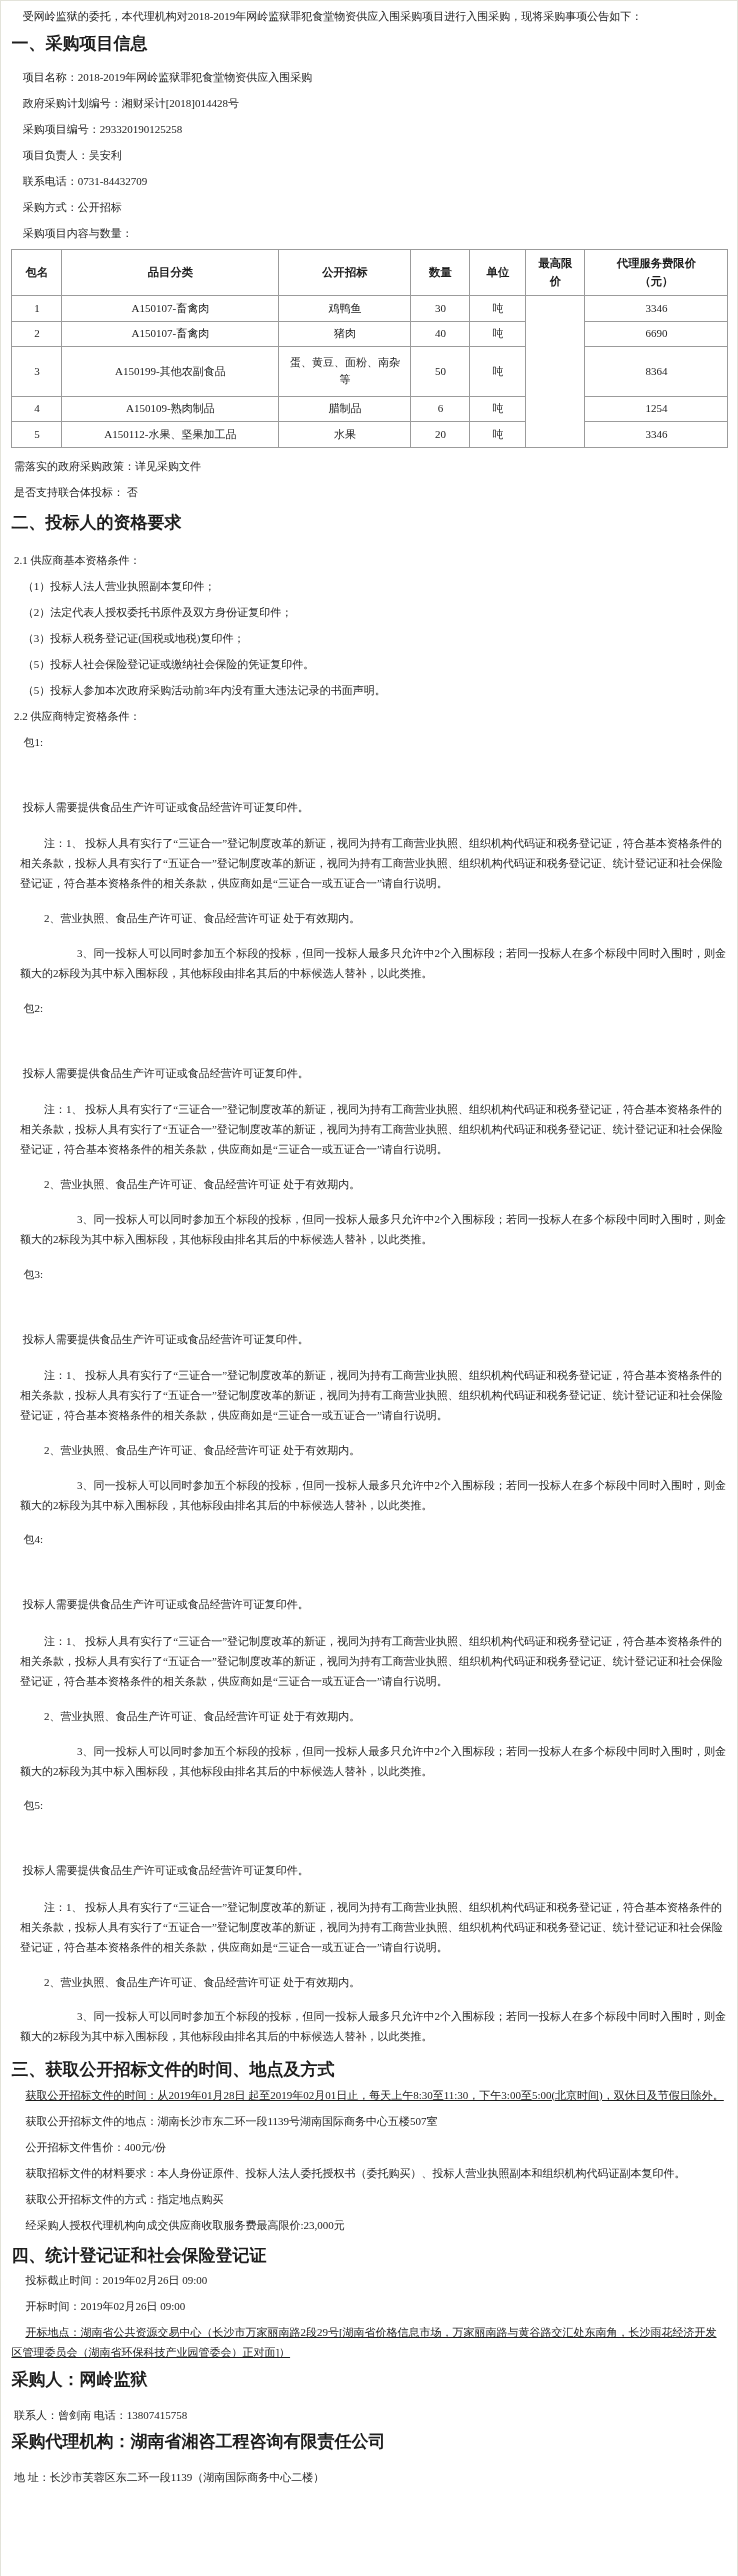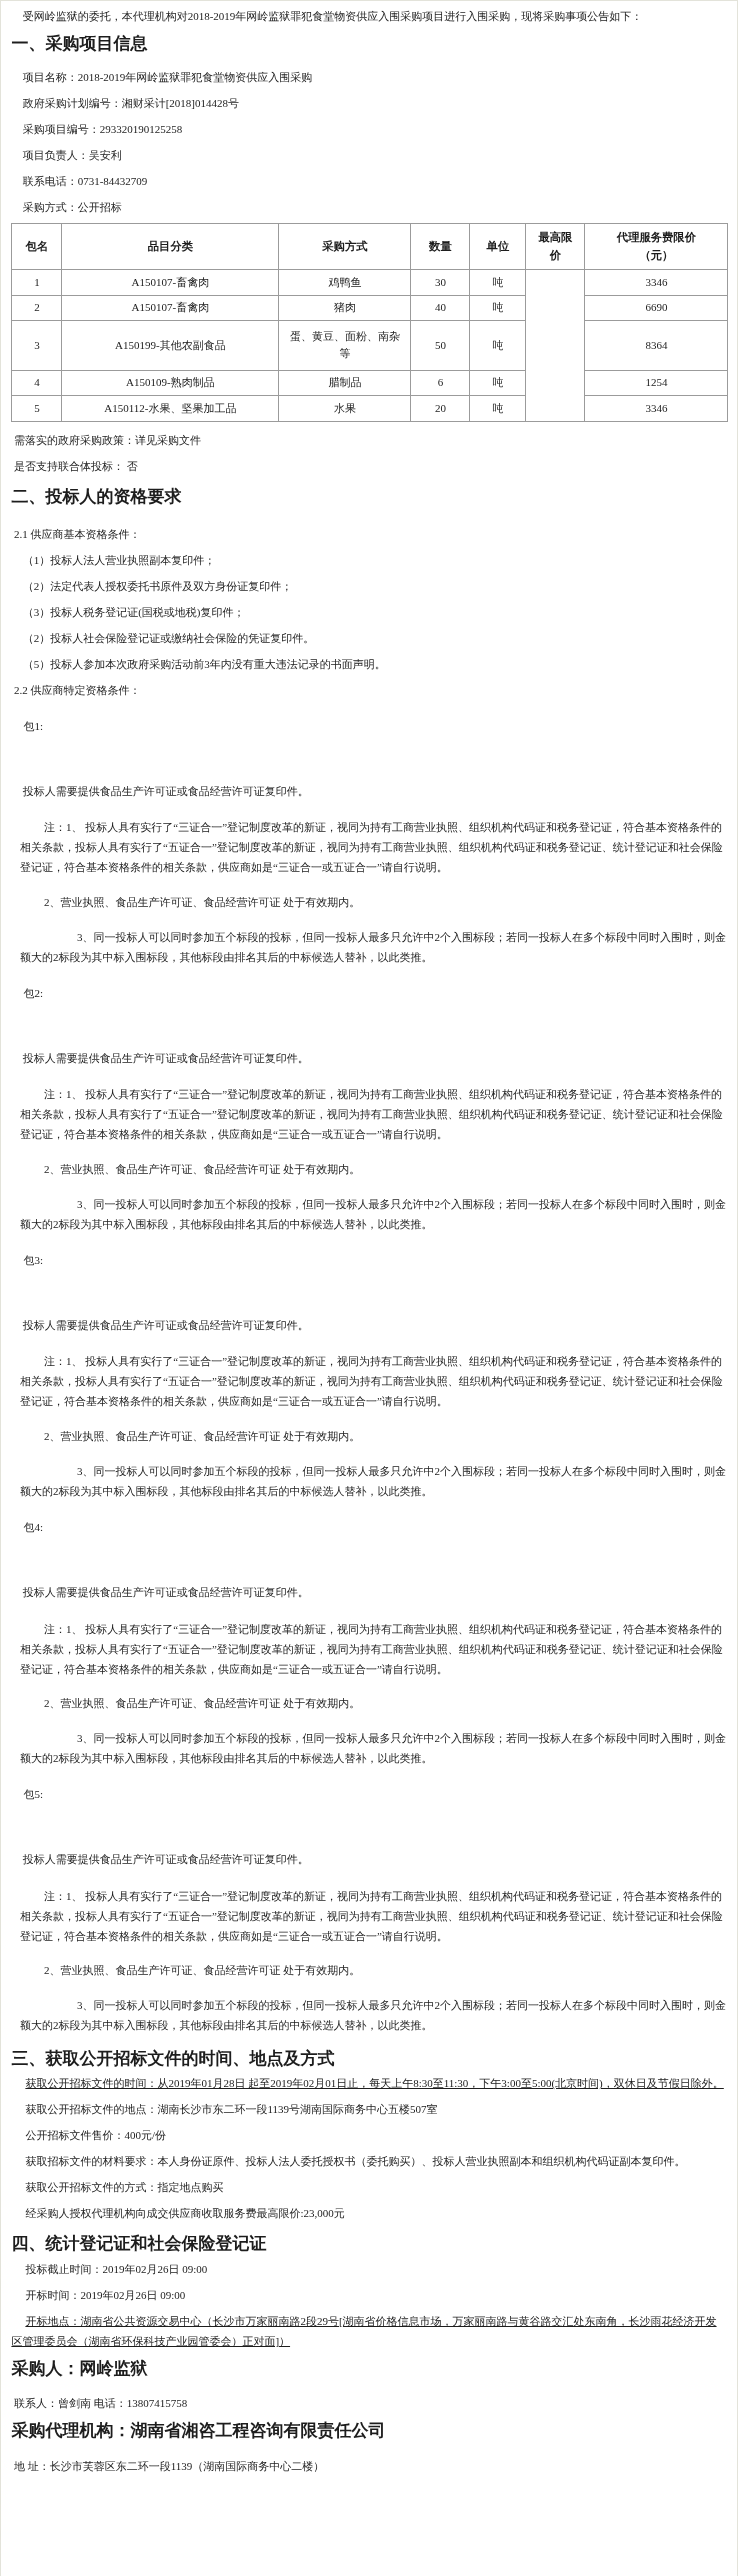--- a/index.html
+++ b/index.html
@@ -12,21 +12,21 @@
   }
   p { margin:0; line-height:20px; }
   .sp  { margin-bottom:6px; }              
   .intro { margin-bottom:7.8px; }
   .h { font-weight:bold; font-size:17px; line-height:17.4px; margin:8.7px 0 14.8px 0; }
   .h2gap { margin-top:12px; margin-bottom:18px; }
   .ind13 { padding-left:11.3px; }
   .ind3 { padding-left:2.6px; }
   .note  { padding-left:8.7px; text-indent:24px; margin-bottom:14.8px; }
   .note3 { padding-left:8.7px; text-indent:57px; margin-bottom:14.8px; }
-  .pkg-label { padding-left:12px; margin:16px 0 45px 0; }
+  .pkg-label { padding-left:12px; margin:6px 0 45px 0; }
   .pkg-intro { padding-left:11.3px; margin-bottom:16.5px; }
   .ti16 { text-indent:14px; }
   
   table.items { border-collapse:collapse; margin:3.5px 0 8.7px 0; width:717px; table-layout:fixed; }
   table.items th, table.items td {
     border:0.9px solid #9b9b9b; text-align:center; vertical-align:middle;
     font-size:11px; line-height:17.4px; padding:3.5px 2.6px; word-break:break-all;
   }
   table.items th { font-weight:bold; font-size:11.3px; padding:5.2px 1.7px; }
   th .squeeze-a { display:inline-block; width:38px; }
@@ -44,36 +44,37 @@
   <p class="intro ind13">受网岭监狱的委托，本代理机构对2018-2019年网岭监狱罪犯食堂物资供应入围采购项目进行入围采购，现将采购事项公告如下：</p>
 
   <p class="h">一、采购项目信息</p>
 
   <p class="sp ind13">项目名称：2018-2019年网岭监狱罪犯食堂物资供应入围采购</p>
   <p class="sp ind13">政府采购计划编号：湘财采计[2018]014428号</p>
   <p class="sp ind13">采购项目编号：293320190125258</p>
   <p class="sp ind13">项目负责人：吴安利</p>
   <p class="sp ind13">联系电话：0731-84432709</p>
   <p class="sp ind13">采购方式：公开招标</p>
+  <p class="sp ind13">采购项目内容与数量：</p>
 
   <table class="items">
     <colgroup>
       <col style="width:50px">
         <col style="width:217px">
         <col style="width:132px">
       <col style="width:59px">
         <col style="width:56px">
         <col style="width:59px">
         <col style="width:143px">
     </colgroup>
     <tbody>
         <tr>
       <th>包名</th>
       <th>品目分类</th>
-      <th>采购方式</th>
+      <th>公开招标</th>
       <th>数量</th>
       <th>单位</th>
       <th><span class="squeeze-a">最高限价</span></th>
       <th><span class="squeeze-b">代理服务费限价（元）</span></th>
     </tr>
     <tr>
       <td>1</td>
       <td>A150107-畜禽肉</td>
       <td>鸡鸭鱼</td>
       <td>30</td>
@@ -118,21 +119,21 @@
 
   <p class="sp ind3">需落实的政府采购政策：详见采购文件</p>
   <p class="sp ind3">是否支持联合体投标： 否</p>
 
   <p class="h h2gap">二、投标人的资格要求</p>
 
   <p class="sp ind3">2.1 供应商基本资格条件：</p>
   <p class="sp ind13">（1）投标人法人营业执照副本复印件；</p>
   <p class="sp ind13">（2）法定代表人授权委托书原件及双方身份证复印件；</p>
   <p class="sp ind13">（3）投标人税务登记证(国税或地税)复印件；</p>
-  <p class="sp ind13">（2）投标人社会保险登记证或缴纳社会保险的凭证复印件。</p>
+  <p class="sp ind13">（5）投标人社会保险登记证或缴纳社会保险的凭证复印件。</p>
   <p class="sp ind13">（5）投标人参加本次政府采购活动前3年内没有重大违法记录的书面声明。</p>
   <p class="sp ind3">2.2 供应商特定资格条件：</p>
 
   <div>
     <p class="pkg-label">包1:</p>
     <p class="pkg-intro">投标人需要提供食品生产许可证或食品经营许可证复印件。</p>
     <p class="note">注：1、 投标人具有实行了“三证合一”登记制度改革的新证，视同为持有工商营业执照、组织机构代码证和税务登记证，符合基本资格条件的相关条款，投标人具有实行了“五证合一”登记制度改革的新证，视同为持有工商营业执照、组织机构代码证和税务登记证、统计登记证和社会保险登记证，符合基本资格条件的相关条款，供应商如是“三证合一或五证合一”请自行说明。</p>
     <p class="note">2、营业执照、食品生产许可证、食品经营许可证 处于有效期内。</p>
     <p class="note3">3、同一投标人可以同时参加五个标段的投标，但同一投标人最多只允许中2个入围标段；若同一投标人在多个标段中同时入围时，则金额大的2标段为其中标入围标段，其他标段由排名其后的中标候选人替补，以此类推。</p>
   </div>

